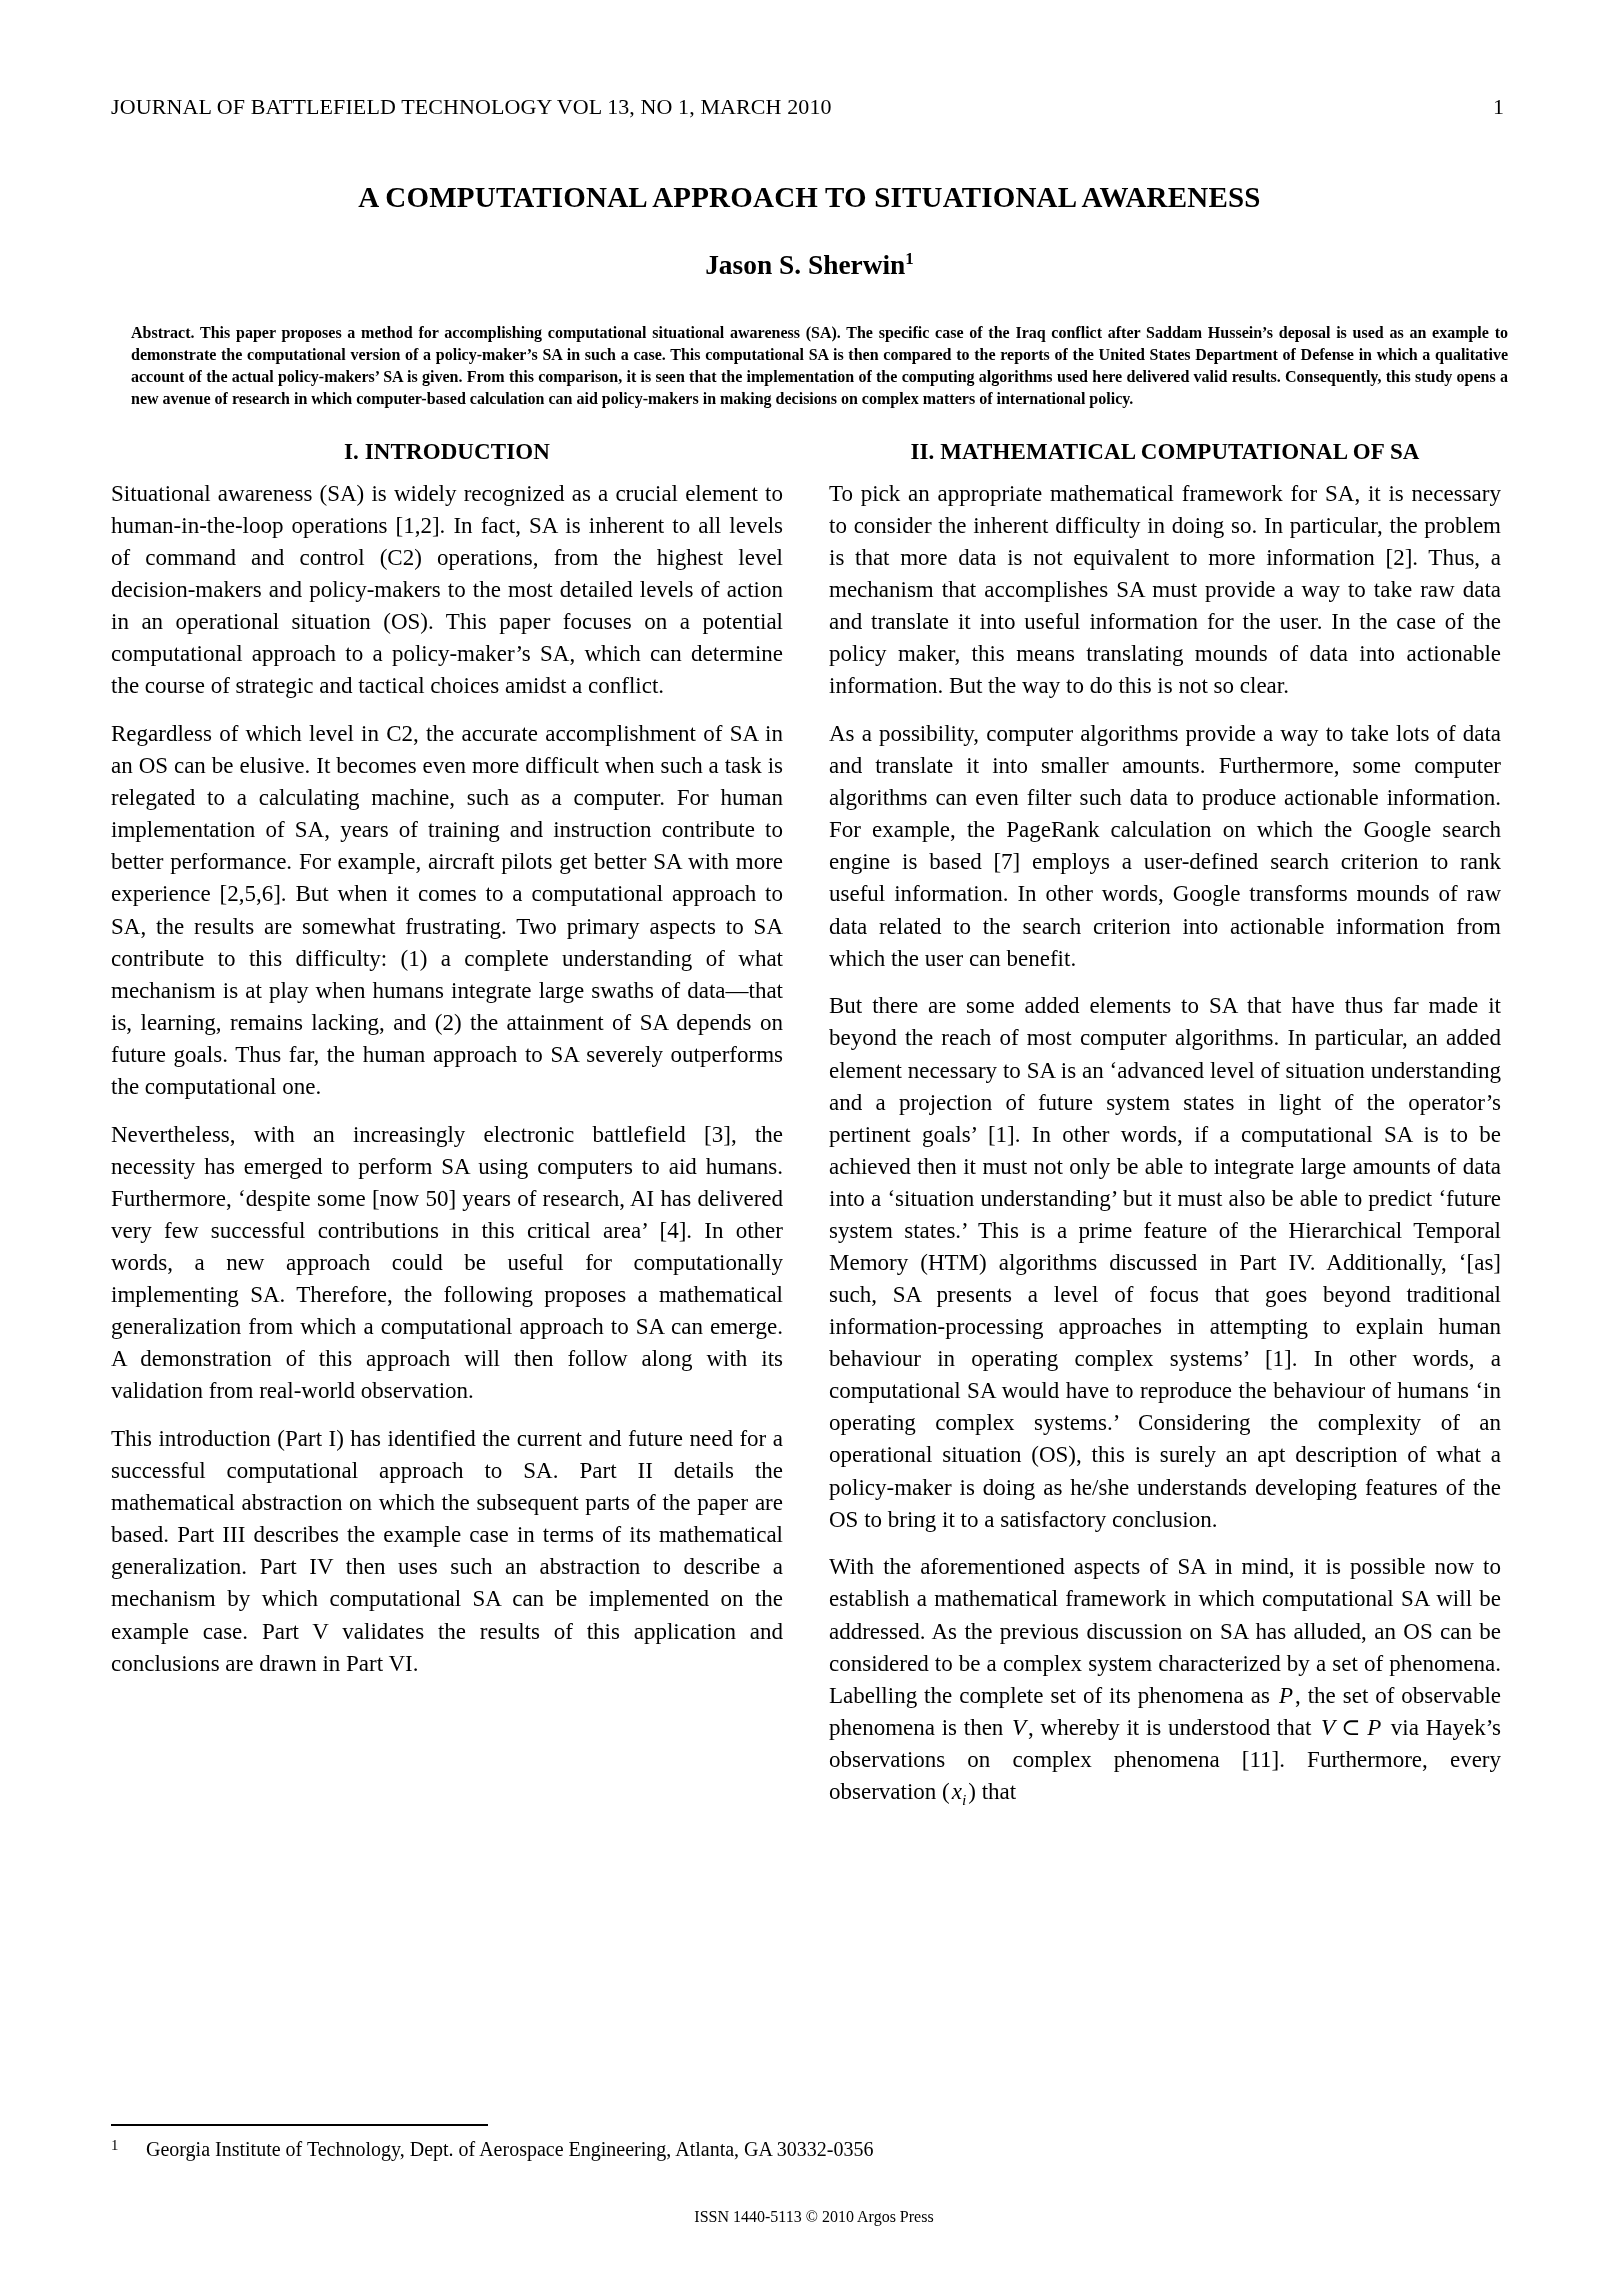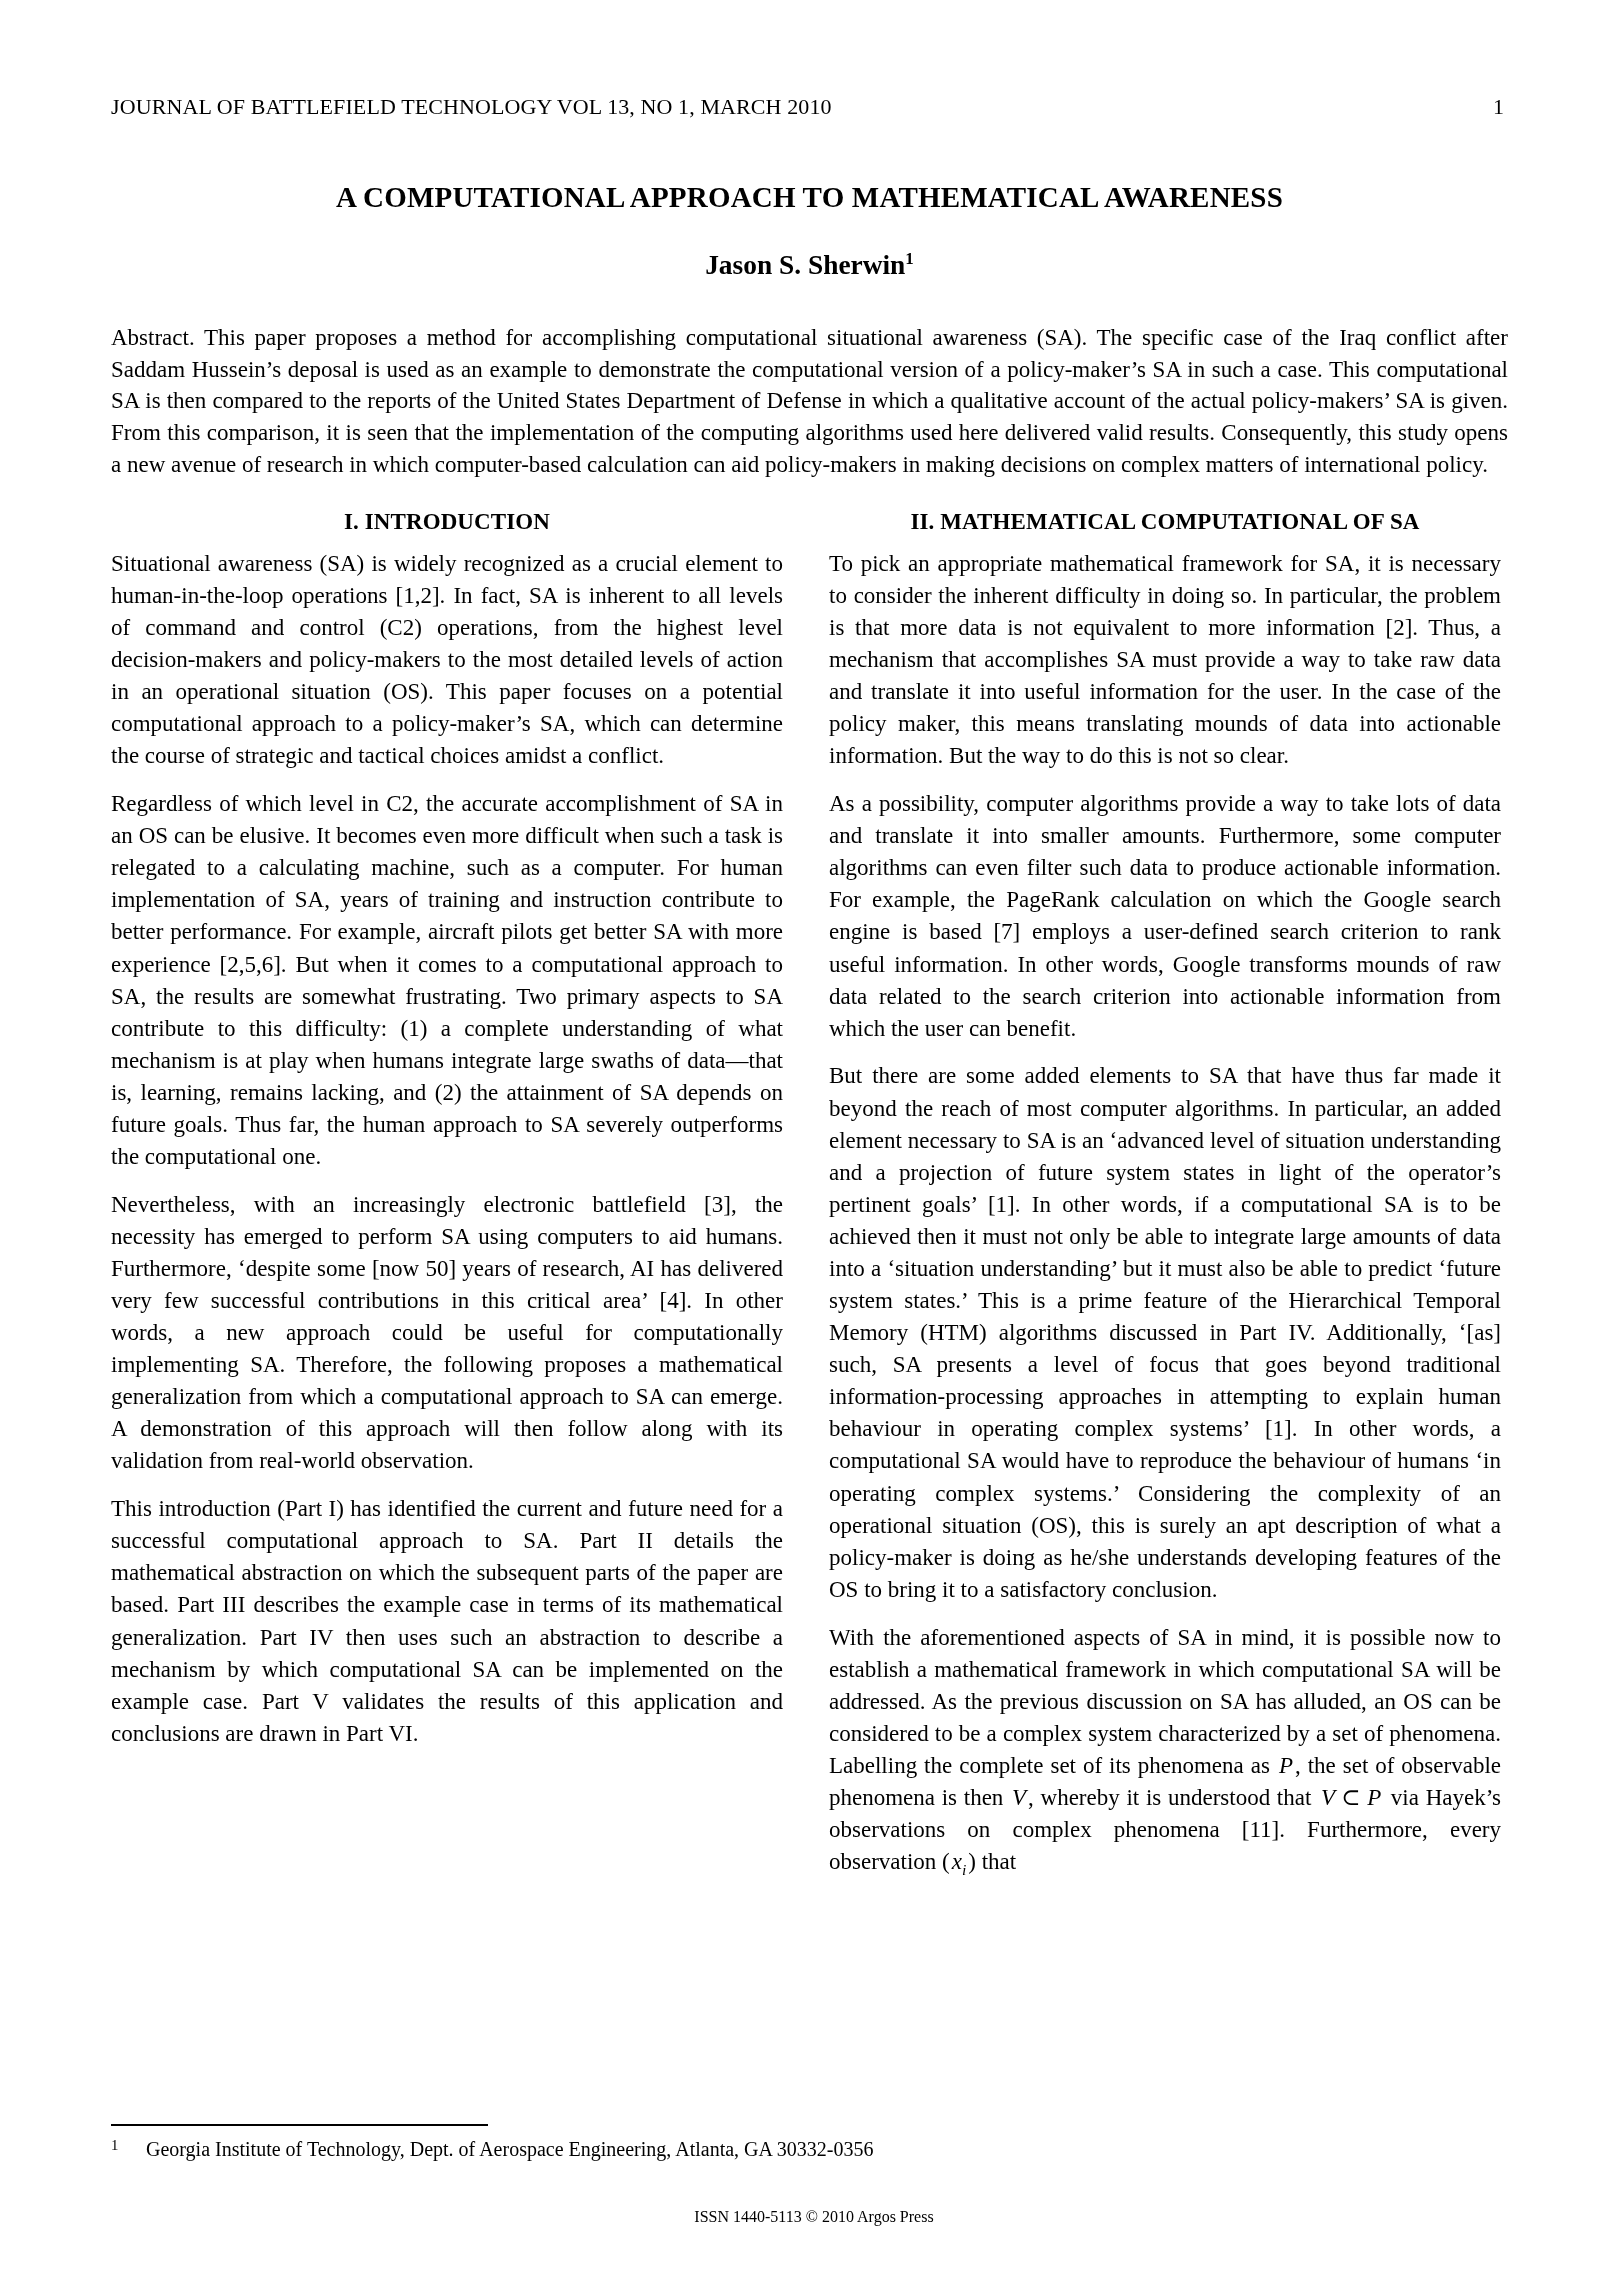--- a/index.html
+++ b/index.html
@@ -56,25 +56,26 @@
   }
   .paper-author sup {
     font-size: 0.62em;
     vertical-align: super;
     font-weight: bold;
   }
 
   
   .abstract {
     margin-top: 41px;
-    font-size: 23px;
-    font-weight: normal;
+    font-size: 16px;
+    font-weight: bold;
     text-align: justify;
     text-justify: inter-word;
     line-height: 1.375;
+    margin-left: 20px;
   }
 
   
   .columns {
     margin-top: 29px;
     display: flex;
     gap: 46px;
   }
   .col {
     width: 672px;
@@ -152,21 +153,21 @@
 
 <div id="page">
 
   <div class="sheet">
 
     <div class="running-head">
       <span class="rh-left">JOURNAL OF BATTLEFIELD TECHNOLOGY VOL 13, NO 1, MARCH 2010</span>
       <span class="rh-page">1</span>
     </div>
 
-    <div class="paper-title">A COMPUTATIONAL APPROACH TO MATHEMATICAL AWARENESS</div>
+    <div class="paper-title">A COMPUTATIONAL APPROACH TO SITUATIONAL AWARENESS</div>
 
     <div class="paper-author">
       <span>Jason S. Sherwin</span><sup>1</sup>
     </div>
 
     <div class="abstract">Abstract. This paper proposes a method for accomplishing computational situational awareness (SA). The specific case of the Iraq conflict after Saddam Hussein’s deposal is used as an example to demonstrate the computational version of a policy-maker’s SA in such a case.  This computational SA is then compared to the reports of the United States Department of Defense in which a qualitative account of the actual policy-makers’ SA is given. From this comparison, it is seen that the implementation of the computing algorithms used here delivered valid results. Consequently, this study opens a new avenue of research in which computer-based calculation can aid policy-makers in making decisions on complex matters of international policy.</div>
 
     <div class="columns">
 
       <div class="col">

